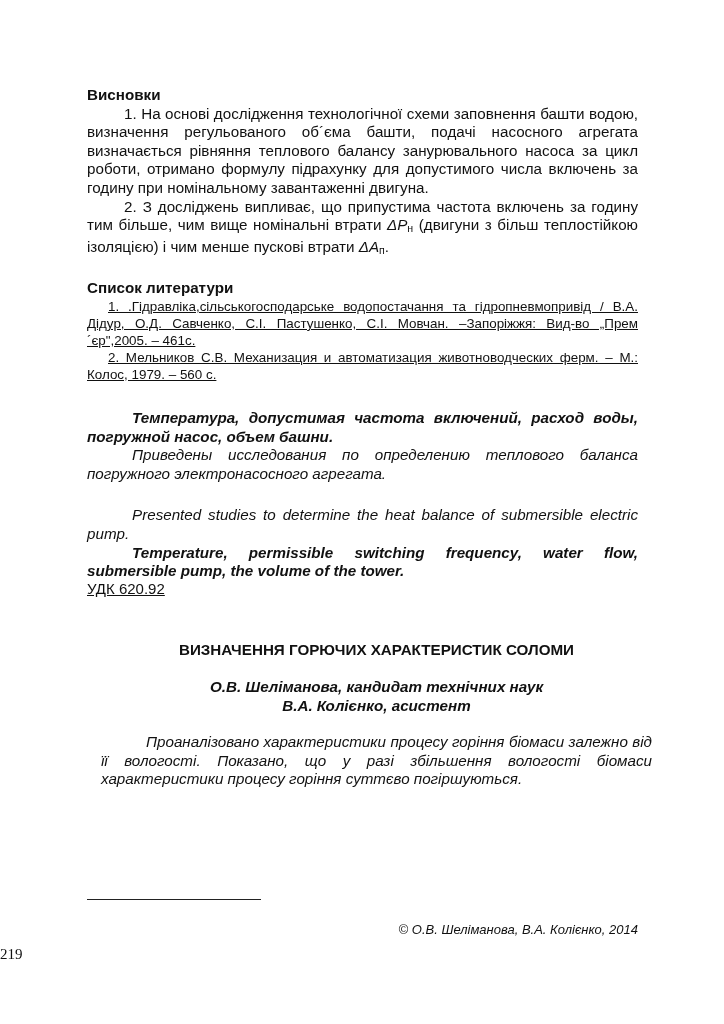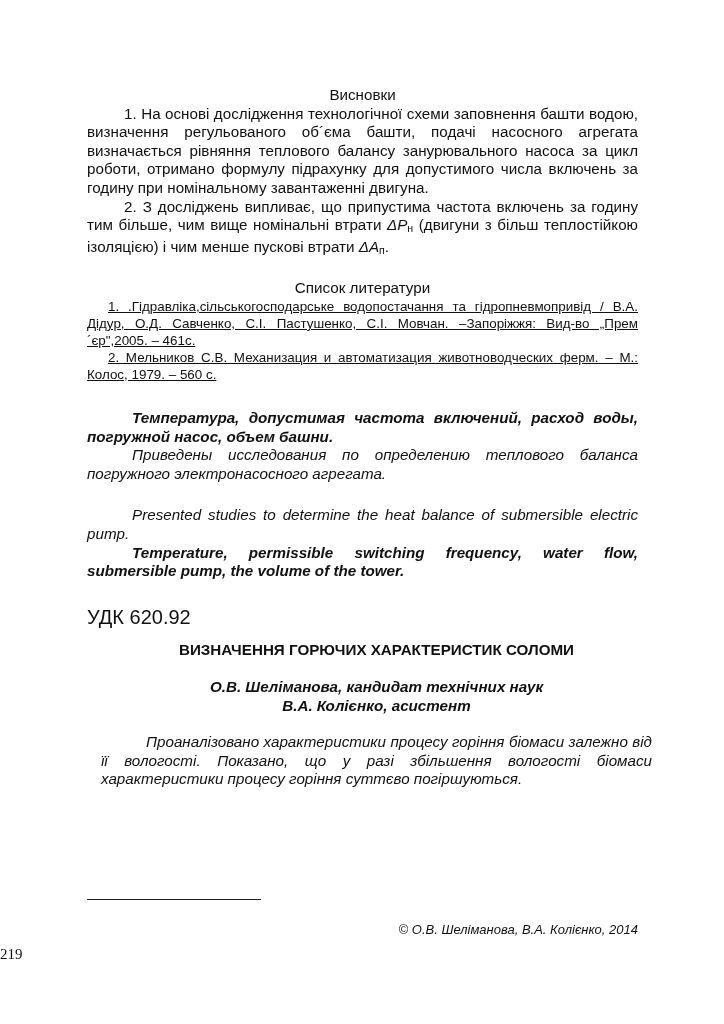--- a/index.html
+++ b/index.html
@@ -6,24 +6,24 @@
   body { width: 724px; height: 1024px; position: relative; overflow: hidden;
          font-family: "Liberation Sans", sans-serif; color: #111; }
   .page { position: absolute; left: 87px; top: 86px; width: 551px; font-size: 15.2px; line-height: 18.6px; }
   .bold { font-weight: bold; }
   .ital { font-style: italic; }
   p { margin: 0; text-align: justify; }
   .ind { text-indent: 37px; }
   .ind2 { text-indent: 45px; }
   .ref { font-size: 13.4px; line-height: 17px; }
   .ref .ind { text-indent: 21px; text-decoration: underline; }
-  h2 { margin: 0; font-size: 15.2px; font-weight: normal; text-align: center; line-height: 18.6px; }
+  h2 { margin: 0; font-size: 15.2px; font-weight: bold; line-height: 18.6px; }
   .sub { font-size: 0.7em; vertical-align: -2px; font-style: normal; }
   .gap-m { height: 20px; }
-  .udk { position: absolute; left: 87px; top: 606px; font-size: 20px; }
+  .udk { position: absolute; left: 87px; top: 580px; font-size: 15px; text-decoration: underline; }
   .title-block { position: absolute; left: 101px; top: 640px; width: 551px; }
   .title-block h1 { margin: 0; font-size: 15.2px; line-height: 19px; font-weight: bold; text-align: center; }
   .authors { margin-top: 18px; text-align: center; font-weight: bold; font-style: italic; font-size: 15.2px; line-height: 19px; }
   .abstract { margin-top: 18px; font-size: 15.2px; line-height: 18.6px; }
   .footline { position: absolute; left: 87px; top: 899px; width: 174px; border-top: 1px solid #222; }
   .copyright { position: absolute; right: 86px; top: 922px; font-style: italic; font-size: 13px; }
   .pagenum { position: absolute; left: 0; width: 724px; top: 946px; text-align: left; font-family: "Liberation Serif", serif; font-size: 15px; }
 </style>
 </head>
 <body>

